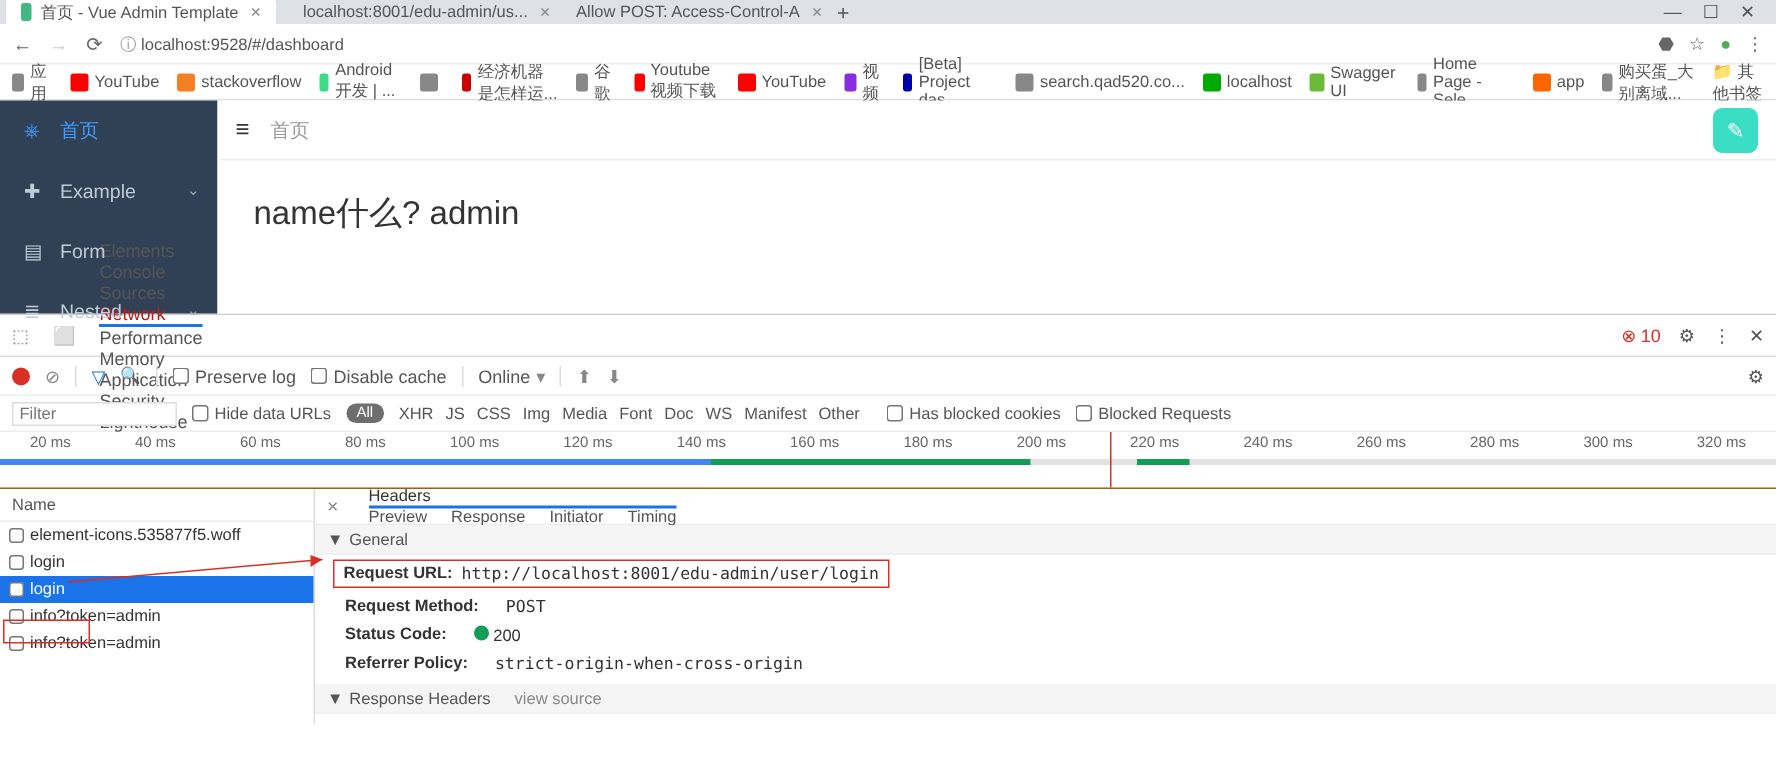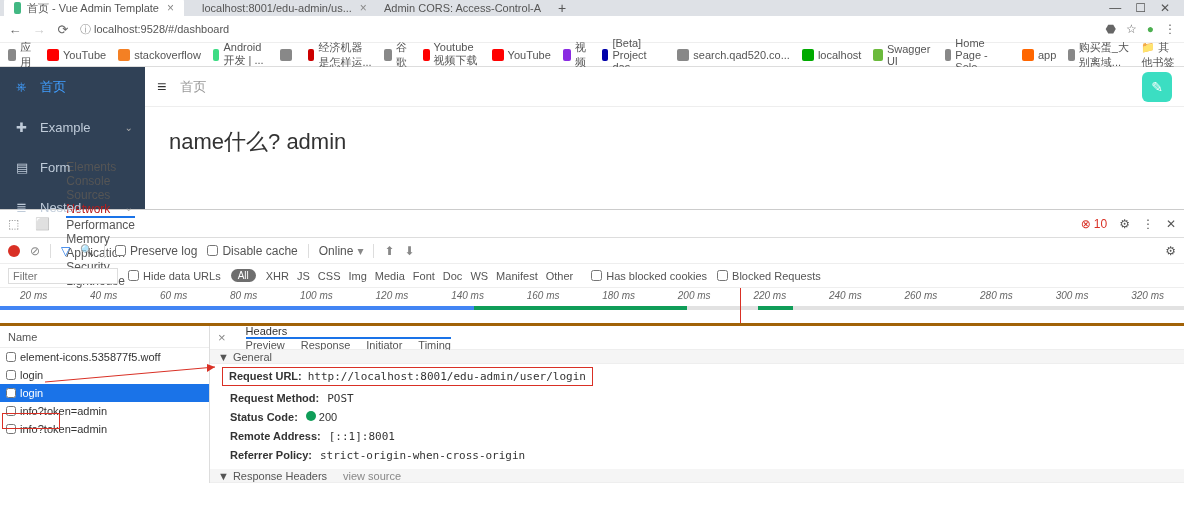--- a/index.html
+++ b/index.html
@@ -41,41 +41,41 @@
 .dt-toolbar { display: flex; align-items: center; height: 26px; padding: 0 8px; gap: 10px; border-bottom: 1px solid #eee; font-size: 12px; color: #555; }
 .rec-dot { width: 12px; height: 12px; background: #d93025; border-radius: 50%; }
 .chk { display: flex; align-items: center; gap: 4px; }
 .chk input { width: 11px; height: 11px; }
 .sep { width: 1px; height: 14px; background: #ddd; }
 .online-sel { display: flex; align-items: center; gap: 4px; }
 .dt-filter { display: flex; align-items: center; height: 24px; padding: 0 8px; gap: 10px; border-bottom: 1px solid #eee; font-size: 11px; color: #555; }
 .filter-input { width: 110px; height: 16px; border: 1px solid #ddd; padding: 0 4px; font-size: 11px; color: #999; }
 .pill { background: #6e6e6e; color: #fff; border-radius: 8px; padding: 1px 7px; font-size: 10px; }
 .ftype { color: #555; }
-.timeline { height: 38px; border-bottom: 3px solid #a16207; position: relative; font-style: italic; }
+.timeline { height: 38px; border-bottom: 1px solid #a16207; position: relative; }
 .tl-ticks { display: flex; justify-content: space-between; padding: 2px 20px 0; font-size: 10px; color: #666; }
 .tl-bar { position: absolute; left: 0; right: 0; top: 18px; height: 4px; background: #e2e2e2; }
 .tl-seg { position: absolute; top: 18px; height: 4px; }
 .tl-seg.s1 { left: 0; width: 40%; background: #4285f4; }
 .tl-seg.s2 { left: 40%; width: 18%; background: #0f9d58; }
 .tl-seg.s3 { left: 64%; width: 3%; background: #0f9d58; }
 .tl-cursor { position: absolute; left: 62.5%; top: 0; bottom: 0; width: 1px; background: #d93025; }
 .net-body { display: flex; height: 157px; }
 .req-list { width: 210px; border-right: 1px solid #ddd; font-size: 11px; }
 .req-list-header { height: 22px; display: flex; align-items: center; padding: 0 8px; border-bottom: 1px solid #eee; color: #555; }
 .req-item { height: 18px; display: flex; align-items: center; padding: 0 6px; gap: 4px; }
 .req-item input { width: 10px; height: 10px; }
 .req-item.sel { background: #1a73e8; color: #fff; }
 .req-item .ric { width: 10px; height: 10px; display: inline-block; }
 .detail { flex: 1; display: flex; flex-direction: column; }
 .detail-tabs { display: flex; align-items: center; height: 24px; border-bottom: 1px solid #eee; padding: 0 8px; gap: 16px; font-size: 11px; color: #555; }
 .detail-tabs .dtab.active { border-bottom: 2px solid #1a73e8; color: #333; height: 100%; display: flex; align-items: center; }
 .detail-close { color: #888; font-size: 13px; margin-right: 4px; }
 .section-header { height: 20px; display: flex; align-items: center; padding: 0 8px; background: #f5f5f5; font-size: 11px; color: #555; border-bottom: 1px solid #eee; gap: 4px; }
-.kv { padding: 3px 20px; font-size: 11px; display: flex; gap: 8px; }
+.kv { padding: 3px 20px; font-size: 11px; display: flex; gap: 18px; }
 .kv .k { font-weight: 600; color: #333; }
 .kv .v { font-family: Consolas, monospace; color: #333; }
 .url-box { border: 1px solid #d93025; margin: 3px 12px; padding: 2px 6px; display: inline-flex; gap: 6px; font-size: 11px; }
 .status-dot { width: 10px; height: 10px; background: #0f9d58; border-radius: 50%; display: inline-block; margin-right: 3px; }
 .view-source { color: #888; font-size: 11px; margin-left: 12px; }
 .arrow-box { border: 1px solid #d93025; position: absolute; }
 .watermark { position: absolute; right: 10px; bottom: 3px; font-size: 10px; color: #ccc; }
 </style>
 </head>
 <body>
@@ -87,21 +87,21 @@
       <span>首页 - Vue Admin Template</span>
       <span class="tab-close">×</span>
     </div>
     <div class="tab">
       <span class="tab-favicon"></span>
       <span>localhost:8001/edu-admin/us...</span>
       <span class="tab-close">×</span>
     </div>
     <div class="tab">
       <span class="tab-favicon" style="background:#f90"></span>
-      <span>Admin CORS: Access-Control-A</span>
+      <span>Allow POST: Access-Control-A</span>
       <span class="tab-close">×</span>
     </div>
     <span class="newtab">+</span>
     <div class="win-controls">
       <span>—</span>
       <span>☐</span>
       <span>✕</span>
     </div>
   </div>
   <div class="addrbar">
@@ -355,24 +355,20 @@
       </div>
       <div class="kv">
           <span class="k">Request Method:</span>
           <span class="v">POST</span>
         </div>
       <div class="kv">
           <span class="k">Status Code:</span>
           <span class="v"><span class="status-dot"></span><span>200</span></span>
         </div>
       <div class="kv">
-          <span class="k">Remote Address:</span>
-          <span class="v">[::1]:8001</span>
-        </div>
-      <div class="kv">
           <span class="k">Referrer Policy:</span>
           <span class="v">strict-origin-when-cross-origin</span>
         </div>
       <div class="section-header" style="margin-top:4px">▼ <span>Response Headers</span><span class="view-source">view source</span></div>
     </div>
   </div>
 </div>
 
 <div class="arrow-box" style="left:2px;top:413px;width:58px;height:16px"></div>
 <div class="watermark"></div>

